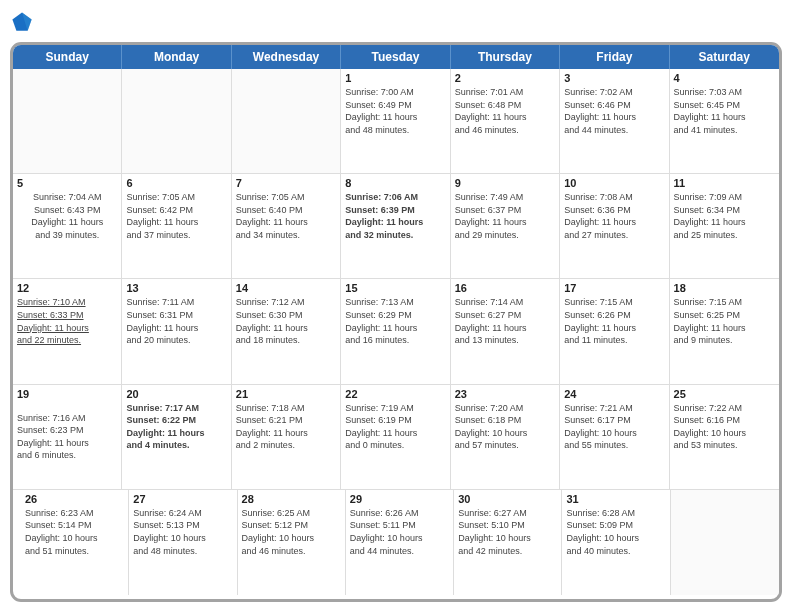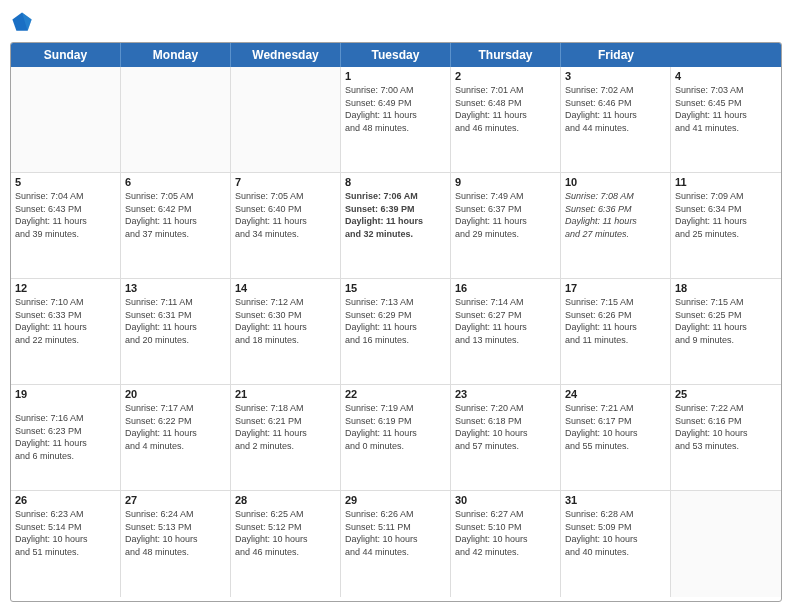--- a/index.html
+++ b/index.html
@@ -49,22 +49,22 @@
       font-size: 28px;
       font-weight: bold;
       color: #333;
     }
     .subtitle {
       font-size: 14px;
       color: #555;
     }
     .calendar {
       flex: 1;
-      border: 1px solid #a3a3a3;
-      border-radius: 3px;
+      border: 3px solid #a3a3a3;
+      border-radius: 11px;
       overflow: hidden;
     }
     .cal-header {
       display: grid;
       grid-template-columns: repeat(7, 1fr);
       background: #2d6db5;
     }
     .cal-header-cell {
       color: white;
       font-size: 12px;
@@ -78,21 +78,21 @@
       display: grid;
       grid-template-rows: repeat(5, 1fr);
       flex: 1;
       height: calc(100% - 28px);
     }
     .cal-week {
       display: grid;
       grid-template-columns: repeat(7, 1fr);
       border-bottom: 1px solid #ddd;
     }
-    .cal-week:last-child { border-bottom: none; }
+    .cal-week:last-child { border-bottom: none; margin-left: 8px; }
     .cal-cell {
       border-right: 1px solid #ddd;
       padding: 3px 4px;
       font-size: 9.5px;
       color: #333;
       min-height: 80px;
       vertical-align: top;
     }
     .cal-cell:last-child { border-right: none; }
     .cal-cell.empty { background: #fafafa; }
@@ -130,20 +130,21 @@
   </div>
 
   <div class="calendar">
     <div class="cal-header">
     <div class="cal-header-cell">Sunday</div>
         <div class="cal-header-cell">Monday</div>
         <div class="cal-header-cell">Wednesday</div>
         <div class="cal-header-cell">Tuesday</div>
         <div class="cal-header-cell">Thursday</div>
         <div class="cal-header-cell">Friday</div>
+        <div class="cal-header-cell">Saturday</div>
       </div>
     <div class="cal-body">
     <div class="cal-week">
           <div class="cal-cell empty"></div>
           <div class="cal-cell empty"></div>
           <div class="cal-cell empty"></div>
           <div class="cal-cell">
             <div class="day-num">1</div>
             <div class="cell-info" style="white-space: pre-line;">Sunrise: 7:00 AM
 Sunset: 6:49 PM
@@ -168,21 +169,21 @@
             <div class="day-num">4</div>
             <div class="cell-info" style="white-space: pre-line;">Sunrise: 7:03 AM
 Sunset: 6:45 PM
 Daylight: 11 hours
 and 41 minutes.</div>
           </div>
         </div>
         <div class="cal-week">
           <div class="cal-cell">
             <div class="day-num">5</div>
-            <div class="cell-info" style="white-space: pre-line;">Sunrise: 7:04 AM
+            <div class="cell-info" style="white-space: pre-line; text-align: center;">Sunrise: 7:04 AM
 Sunset: 6:43 PM
 Daylight: 11 hours
 and 39 minutes.</div>
           </div>
           <div class="cal-cell">
             <div class="day-num">6</div>
             <div class="cell-info" style="white-space: pre-line;">Sunrise: 7:05 AM
 Sunset: 6:42 PM
 Daylight: 11 hours
 and 37 minutes.</div>
@@ -203,37 +204,37 @@
           </div>
           <div class="cal-cell">
             <div class="day-num">9</div>
             <div class="cell-info" style="white-space: pre-line;">Sunrise: 7:49 AM
 Sunset: 6:37 PM
 Daylight: 11 hours
 and 29 minutes.</div>
           </div>
           <div class="cal-cell">
             <div class="day-num">10</div>
-            <div class="cell-info" style="white-space: pre-line; font-style: italic;">Sunrise: 7:08 AM
+            <div class="cell-info" style="white-space: pre-line;">Sunrise: 7:08 AM
 Sunset: 6:36 PM
 Daylight: 11 hours
 and 27 minutes.</div>
           </div>
           <div class="cal-cell">
             <div class="day-num">11</div>
             <div class="cell-info" style="white-space: pre-line;">Sunrise: 7:09 AM
 Sunset: 6:34 PM
 Daylight: 11 hours
 and 25 minutes.</div>
           </div>
         </div>
         <div class="cal-week">
           <div class="cal-cell">
             <div class="day-num">12</div>
-            <div class="cell-info" style="white-space: pre-line;">Sunrise: 7:10 AM
+            <div class="cell-info" style="white-space: pre-line; text-decoration: underline;">Sunrise: 7:10 AM
 Sunset: 6:33 PM
 Daylight: 11 hours
 and 22 minutes.</div>
           </div>
           <div class="cal-cell">
             <div class="day-num">13</div>
             <div class="cell-info" style="white-space: pre-line;">Sunrise: 7:11 AM
 Sunset: 6:31 PM
 Daylight: 11 hours
 and 20 minutes.</div>
@@ -277,21 +278,21 @@
         <div class="cal-week">
           <div class="cal-cell">
             <div class="day-num">19</div>
             <div class="cell-info" style="white-space: pre-line; margin-top: 12px;">Sunrise: 7:16 AM
 Sunset: 6:23 PM
 Daylight: 11 hours
 and 6 minutes.</div>
           </div>
           <div class="cal-cell">
             <div class="day-num">20</div>
-            <div class="cell-info" style="white-space: pre-line;">Sunrise: 7:17 AM
+            <div class="cell-info" style="white-space: pre-line; font-weight: bold;">Sunrise: 7:17 AM
 Sunset: 6:22 PM
 Daylight: 11 hours
 and 4 minutes.</div>
           </div>
           <div class="cal-cell">
             <div class="day-num">21</div>
             <div class="cell-info" style="white-space: pre-line;">Sunrise: 7:18 AM
 Sunset: 6:21 PM
 Daylight: 11 hours
 and 2 minutes.</div>

